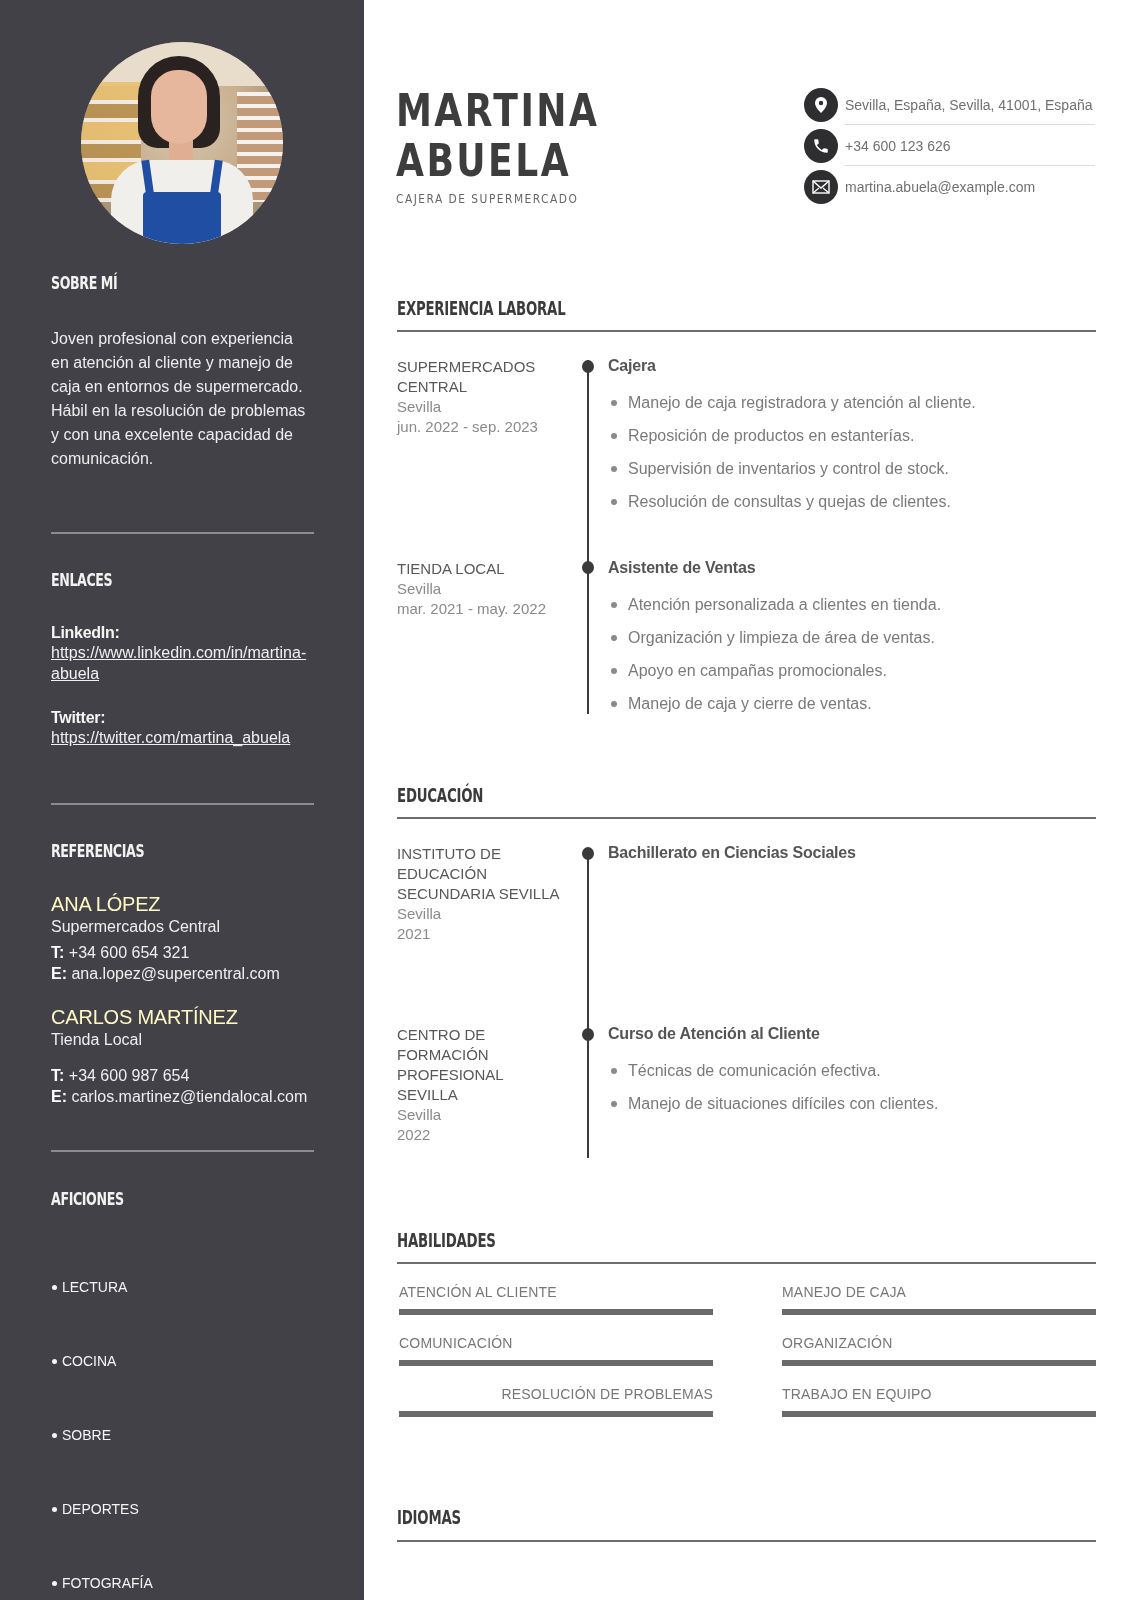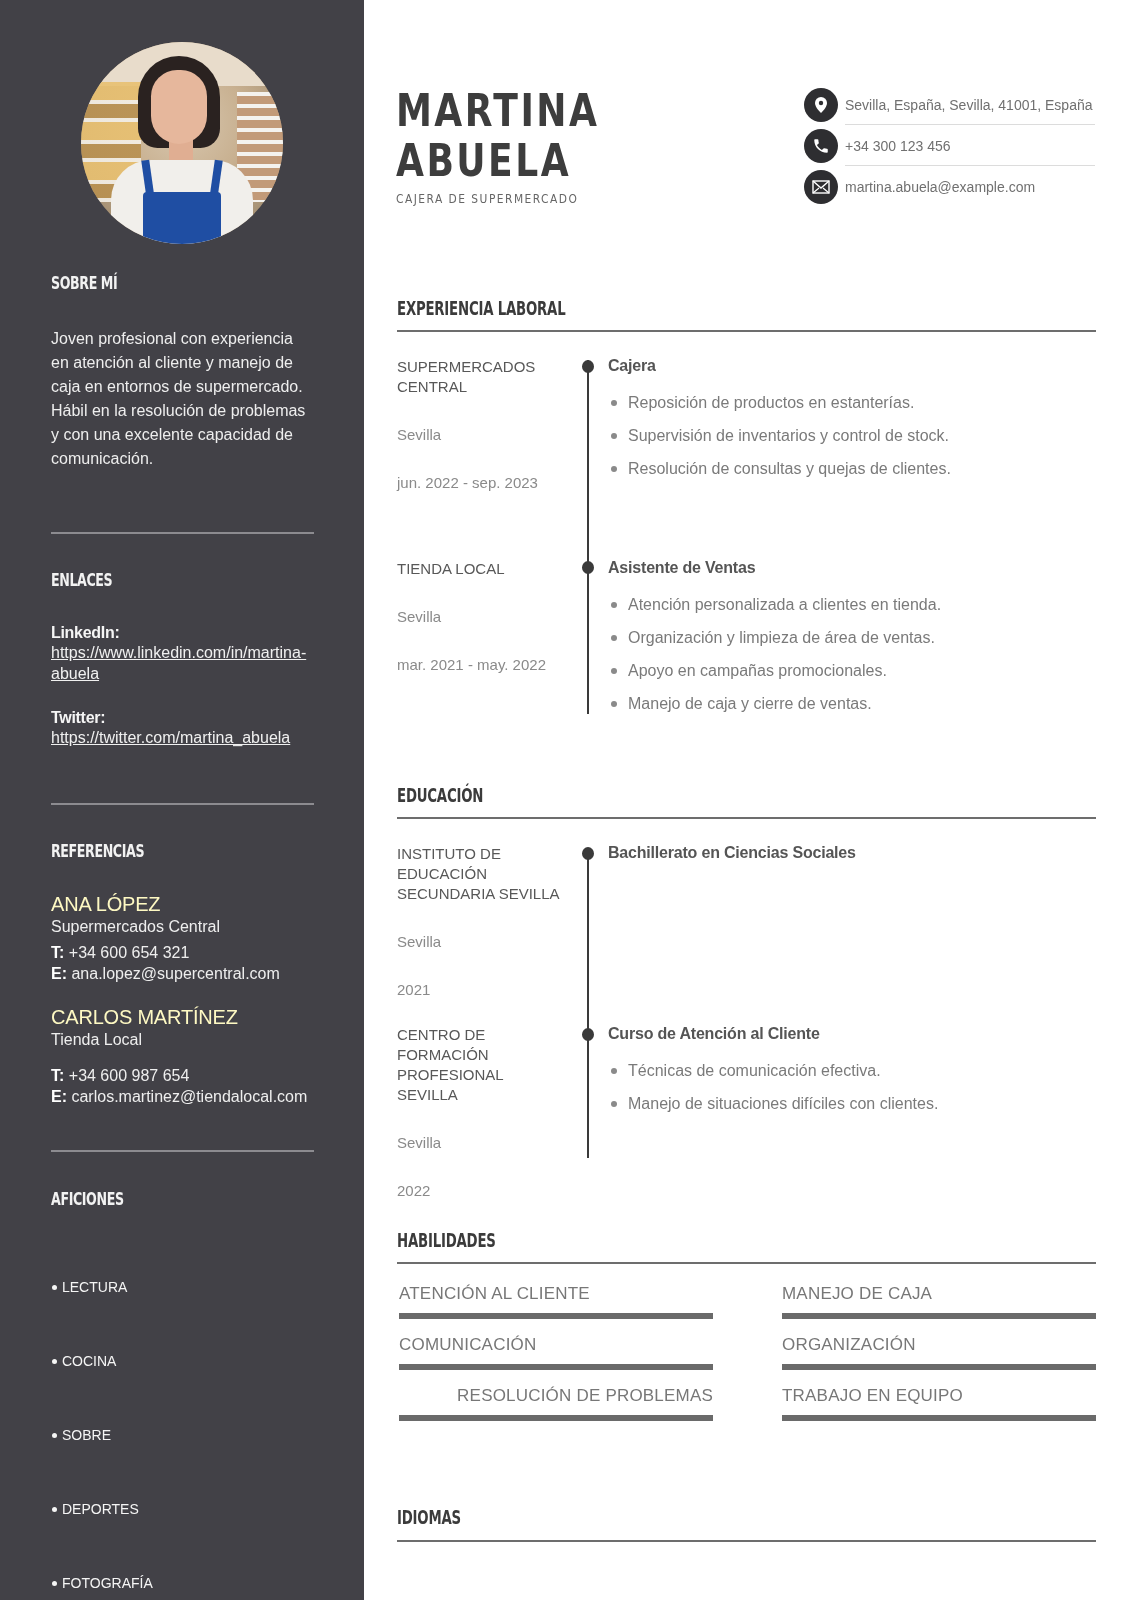--- a/index.html
+++ b/index.html
@@ -70,29 +70,29 @@
   .sec-title {
     position: absolute; left: 397px; font-family: "DejaVu Sans", sans-serif; font-weight: bold;
     font-size: 19px; color: #3b3b3b; transform: scaleX(0.7); transform-origin: left center; white-space: nowrap; letter-spacing: -0.3px;
   }
   .sec-rule { position: absolute; left: 397px; width: 699px; height: 2px; background: #6d6d6d; }
   .timeline { position: absolute; left: 587px; width: 2px; background: #3a3a3a; }
   .tl-dot { position: absolute; left: 582px; width: 12px; height: 13px; border-radius: 50%; background: #3a3a3a; }
 
   .entry-left { position: absolute; left: 397px; width: 170px; }
   .org { font-size: 15px; color: #585858; line-height: 20px; }
-  .meta { font-size: 15px; color: #8a8a8a; line-height: 20px; margin-top: 28px; }
+  .meta { font-size: 15px; color: #8a8a8a; line-height: 20px; }
   .entry-right { position: absolute; left: 608px; width: 488px; }
   .role { font-size: 16px; font-weight: bold; color: #555; line-height: 20px; letter-spacing: -0.2px; }
   .bullets { list-style: none; margin-top: 17px; }
   .bullets li { font-size: 16px; color: #7a7a7a; line-height: 20px; margin-bottom: 13px; display: flex; }
   .bullets li::before { content: ""; width: 6px; height: 6px; border-radius: 50%; background: #8a8a8a; margin: 7px 11px 0 3px; flex-shrink: 0; }
 
   .skill { position: absolute; width: 314px; }
-  .skill-label { font-size: 17px; color: #777; letter-spacing: 0.2px; white-space: nowrap; }
+  .skill-label { font-size: 14px; color: #777; letter-spacing: 0.2px; white-space: nowrap; }
   .skill-bar { margin-top: 9px; height: 6px; background: #dddddd; }
   .skill-fill { height: 6px; background: #6a6a6a; }
 </style>
 </head>
 <body>
 
 <aside class="sidebar">
   <div class="photo">
     <div class="ceiling"></div>
     <div class="shelf-l"></div>
@@ -185,21 +185,21 @@
     </div>
     <span class="contact-text">Sevilla, España, Sevilla, 41001, España</span>
   </div>
   <div class="contact-sep" style="top:37px;"></div>
   <div class="contact-row" style="top:41px;">
     <div class="contact-icon">
       <svg width="18" height="18" viewBox="0 0 24 24">
           <path d="M6.6 10.8c1.4 2.8 3.8 5.1 6.6 6.6l2.2-2.2c.3-.3.7-.4 1-.2 1.1.4 2.3.6 3.6.6.6 0 1 .4 1 1V20c0 .6-.4 1-1 1C10.6 21 3 13.4 3 4c0-.6.4-1 1-1h3.5c.6 0 1 .4 1 1 0 1.3.2 2.5.6 3.6.1.3 0 .7-.2 1L6.6 10.8z" fill="#fff"></path>
         </svg>
     </div>
-    <span class="contact-text">+34 300 123 456</span>
+    <span class="contact-text">+34 600 123 626</span>
   </div>
   <div class="contact-sep" style="top:78px;"></div>
   <div class="contact-row" style="top:82px;">
     <div class="contact-icon">
       <svg width="18" height="14" viewBox="0 0 18 14">
           <rect x="1" y="1" width="16" height="12" fill="none" stroke="#fff" stroke-width="1.4"></rect>
           <path d="M1 1l8 7 8-7" fill="none" stroke="#fff" stroke-width="1.4"></path>
           <path d="M1 13l6-5M17 13l-6-5" stroke="#fff" stroke-width="1.2"></path>
         </svg>
     </div>
@@ -213,20 +213,21 @@
 
 <div class="tl-dot" style="top:360px;"></div>
 <div class="entry-left" style="top:357px;">
   <div class="org">SUPERMERCADOS CENTRAL</div>
   <div class="meta">Sevilla</div>
   <div class="meta">jun. 2022 - sep. 2023</div>
 </div>
 <div class="entry-right" style="top:356px;">
   <div class="role">Cajera</div>
   <ul class="bullets">
+    <li>Manejo de caja registradora y atención al cliente.</li>
     <li>Reposición de productos en estanterías.</li>
     <li>Supervisión de inventarios y control de stock.</li>
     <li>Resolución de consultas y quejas de clientes.</li>
   </ul>
 </div>
 
 <div class="tl-dot" style="top:561px;"></div>
 <div class="entry-left" style="top:559px;">
   <div class="org">TIENDA LOCAL</div>
   <div class="meta">Sevilla</div>

